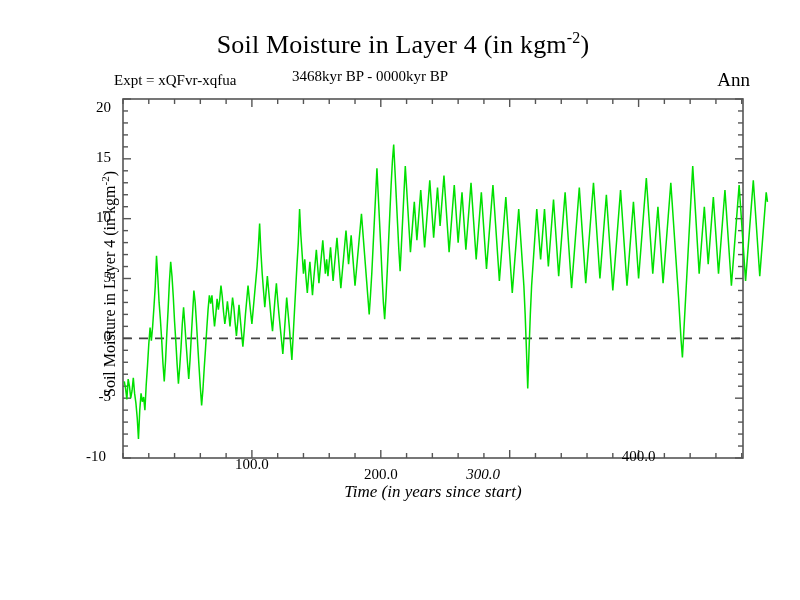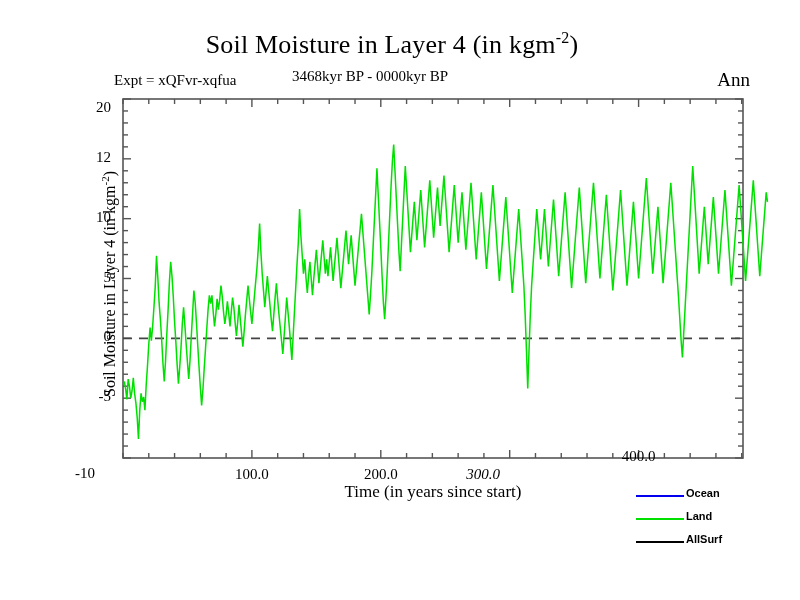--- a/index.html
+++ b/index.html
@@ -22,20 +22,21 @@
     height: 600px;
   }
   .title {
     position: absolute;
     left: 0; top: 30px;
     width: 784px;
     text-align: center;
     font-size: 26px;
     font-family: "Liberation Serif", serif;
     letter-spacing: 0.2px;
+    padding-left: 11px;
   }
   .title sup {
     font-size: 16px;
     vertical-align: super;
     line-height: 0;
   }
   .subtitle {
     position: absolute;
     left: 0; top: 68px;
     width: 740px;
@@ -68,20 +69,21 @@
     vertical-align: super;
     line-height: 0;
   }
   .xlabel {
     position: absolute;
     left: 123px;
     top: 482px;
     width: 620px;
     text-align: center;
     font-size: 17px;
+    font-style: italic;
   }
   #plotsvg {
     position: absolute;
     left: 0; top: 0;
   }
   .ytick-label {
     position: absolute;
     width: 40px;
     text-align: right;
     font-size: 15px;
@@ -256,42 +258,28 @@
     <g id="zero-line-group">
         <line x1="123" y1="338.33333333333337" x2="743" y2="338.33333333333337" stroke="#444444" stroke-width="1.6" stroke-dasharray="9,7"></line>
       </g>
     <g id="series-group">
         <polyline points="124.29,381.41 125.58,388.59 126.87,399.36 128.16,379.02 129.44,386.20 130.73,398.17 132.02,390.99 133.31,377.82 134.60,393.38 135.89,402.95 137.18,417.31 138.47,438.85 139.76,410.13 141.05,393.38 142.33,401.76 143.62,396.97 144.91,410.13 146.20,385.00 147.49,365.86 148.78,344.32 150.07,327.56 151.36,340.73 152.65,326.37 153.94,307.22 155.22,286.88 156.51,255.76 157.80,277.30 159.09,302.43 160.38,319.19 161.67,339.53 162.96,363.46 164.25,381.41 165.54,361.07 166.83,333.55 168.11,309.61 169.40,282.09 170.69,261.75 171.98,276.11 173.27,296.45 174.56,321.58 175.85,341.92 177.14,364.66 178.43,383.81 179.72,367.05 181.00,347.91 182.29,323.97 183.58,307.22 184.87,325.17 186.16,344.32 187.45,362.27 188.74,379.02 190.03,359.87 191.32,335.94 192.60,313.20 193.89,290.47 195.18,302.43 196.47,322.78 197.76,345.51 199.05,367.05 200.34,387.40 201.63,405.35 202.92,389.79 204.21,368.25 205.49,349.10 206.78,328.76 208.07,309.61 209.36,295.25 210.65,303.63 211.94,295.25 213.23,312.01 214.52,326.37 215.81,314.40 217.10,298.84 218.38,309.61 219.67,300.04 220.96,285.68 222.25,296.45 223.54,312.01 224.83,323.97 226.12,314.40 227.41,301.24 228.70,313.20 229.99,326.37 231.27,312.01 232.56,297.65 233.85,307.22 235.14,322.78 236.43,335.94 237.72,321.58 239.01,304.83 240.30,319.19 241.59,333.55 242.88,346.71 244.16,331.15 245.45,314.40 246.74,300.04 248.03,285.68 249.32,298.84 250.61,312.01 251.90,323.97 253.19,309.61 254.48,295.25 255.77,280.89 257.05,266.53 258.34,247.39 259.63,223.45 260.92,252.17 262.21,273.71 263.50,290.47 264.79,307.22 266.08,291.66 267.37,276.11 268.65,290.47 269.94,304.83 271.23,319.19 272.52,331.15 273.81,314.40 275.10,297.65 276.39,283.29 277.68,300.04 278.97,314.40 280.26,327.56 281.54,340.73 282.83,353.89 284.12,335.94 285.41,316.79 286.70,297.65 287.99,312.01 289.28,326.37 290.57,343.12 291.86,359.87 293.15,335.94 294.43,312.01 295.72,288.07 297.01,264.14 298.30,242.60 299.59,209.09 300.88,235.42 302.17,254.57 303.46,273.71 304.75,259.35 306.04,278.50 307.32,292.86 308.61,276.11 309.90,261.75 311.19,278.50 312.48,295.25 313.77,278.50 315.06,264.14 316.35,249.78 317.64,266.53 318.93,283.29 320.21,268.93 321.50,254.57 322.79,240.21 324.08,256.96 325.37,273.71 326.66,259.35 327.95,276.11 329.24,261.75 330.53,247.39 331.81,264.14 333.10,280.89 334.39,266.53 335.68,252.17 336.97,237.81 338.26,254.57 339.55,271.32 340.84,288.07 342.13,273.71 343.42,259.35 344.70,244.99 345.99,230.63 347.28,247.39 348.57,264.14 349.86,249.78 351.15,235.42 352.44,252.17 353.73,268.93 355.02,285.68 356.31,271.32 357.59,256.96 358.88,242.60 360.17,228.24 361.46,213.88 362.75,230.63 364.04,247.39 365.33,264.14 366.62,280.89 367.91,297.65 369.20,314.40 370.48,295.25 371.77,273.71 373.06,247.39 374.35,221.06 375.64,194.73 376.93,168.41 378.22,194.73 379.51,221.06 380.80,247.39 382.09,276.11 383.37,302.43 384.66,319.19 385.95,297.65 387.24,271.32 388.53,242.60 389.82,213.88 391.11,185.16 392.40,161.23 393.69,144.47 394.98,170.80 396.26,197.13 397.55,223.45 398.84,249.78 400.13,271.32 401.42,244.99 402.71,218.67 404.00,192.34 405.29,166.01 406.58,187.55 407.86,209.09 409.15,230.63 410.44,252.17 411.73,235.42 413.02,218.67 414.31,201.91 415.60,221.06 416.89,240.21 418.18,223.45 419.47,206.70 420.75,189.95 422.04,209.09 423.33,228.24 424.62,247.39 425.91,230.63 427.20,213.88 428.49,197.13 429.78,180.37 431.07,199.52 432.36,218.67 433.64,237.81 434.93,221.06 436.22,204.31 437.51,187.55 438.80,206.70 440.09,225.85 441.38,209.09 442.67,192.34 443.96,175.59 445.25,194.73 446.53,213.88 447.82,233.03 449.11,252.17 450.40,235.42 451.69,218.67 452.98,201.91 454.27,185.16 455.56,204.31 456.85,223.45 458.14,242.60 459.42,225.85 460.71,209.09 462.00,192.34 463.29,211.49 464.58,230.63 465.87,249.78 467.16,233.03 468.45,216.27 469.74,199.52 471.02,182.77 472.31,201.91 473.60,221.06 474.89,240.21 476.18,259.35 477.47,242.60 478.76,225.85 480.05,209.09 481.34,192.34 482.63,211.49 483.91,230.63 485.20,249.78 486.49,268.93 487.78,252.17 489.07,235.42 490.36,218.67 491.65,201.91 492.94,185.16 494.23,204.31 495.52,223.45 496.80,242.60 498.09,261.75 499.38,280.89 500.67,264.14 501.96,247.39 503.25,230.63 504.54,213.88 505.83,197.13 507.12,216.27 508.41,235.42 509.69,254.57 510.98,273.71 512.27,292.86 513.56,276.11 514.85,259.35 516.14,242.60 517.43,225.85 518.72,209.09 520.01,228.24 521.30,247.39 522.58,266.53 523.87,285.68 525.16,314.40 526.45,350.30 527.74,388.59 529.03,350.30 530.32,314.40 531.61,285.68 532.90,266.53 534.19,247.39 535.47,228.24 536.76,209.09 538.05,225.85 539.34,242.60 540.63,259.35 541.92,242.60 543.21,225.85 544.50,209.09 545.79,228.24 547.07,247.39 548.36,266.53 549.65,249.78 550.94,233.03 552.23,216.27 553.52,199.52 554.81,218.67 556.10,237.81 557.39,256.96 558.68,276.11 559.96,259.35 561.25,242.60 562.54,225.85 563.83,209.09 565.12,192.34 566.41,211.49 567.70,230.63 568.99,249.78 570.28,268.93 571.57,288.07 572.85,271.32 574.14,254.57 575.43,237.81 576.72,221.06 578.01,204.31 579.30,187.55 580.59,206.70 581.88,225.85 583.17,244.99 584.46,264.14 585.74,283.29 587.03,266.53 588.32,249.78 589.61,233.03 590.90,216.27 592.19,199.52 593.48,182.77 594.77,201.91 596.06,221.06 597.35,240.21 598.63,259.35 599.92,278.50 601.21,261.75 602.50,244.99 603.79,228.24 605.08,211.49 606.37,194.73 607.66,213.88 608.95,233.03 610.23,252.17 611.52,271.32 612.81,290.47 614.10,273.71 615.39,256.96 616.68,240.21 617.97,223.45 619.26,206.70 620.55,189.95 621.84,209.09 623.12,228.24 624.41,247.39 625.70,266.53 626.99,285.68 628.28,268.93 629.57,252.17 630.86,235.42 632.15,218.67 633.44,201.91 634.73,221.06 636.01,240.21 637.30,259.35 638.59,278.50 639.88,261.75 641.17,244.99 642.46,228.24 643.75,211.49 645.04,194.73 646.33,177.98 647.62,197.13 648.90,216.27 650.19,235.42 651.48,254.57 652.77,273.71 654.06,256.96 655.35,240.21 656.64,223.45 657.93,206.70 659.22,225.85 660.51,244.99 661.79,264.14 663.08,283.29 664.37,266.53 665.66,249.78 666.95,233.03 668.24,216.27 669.53,199.52 670.82,182.77 672.11,201.91 673.40,221.06 674.68,240.21 675.97,259.35 677.26,278.50 678.55,297.65 679.84,319.19 681.13,340.73 682.42,357.48 683.71,333.55 685.00,309.61 686.28,285.68 687.57,261.75 688.86,237.81 690.15,213.88 691.44,189.95 692.73,166.01 694.02,187.55 695.31,209.09 696.60,230.63 697.89,252.17 699.17,273.71 700.46,256.96 701.75,240.21 703.04,223.45 704.33,206.70 705.62,225.85 706.91,244.99 708.20,264.14 709.49,247.39 710.78,230.63 712.06,213.88 713.35,197.13 714.64,216.27 715.93,235.42 717.22,254.57 718.51,273.71 719.80,256.96 721.09,240.21 722.38,223.45 723.67,206.70 724.95,189.95 726.24,209.09 727.53,228.24 728.82,247.39 730.11,266.53 731.40,285.68 732.69,268.93 733.98,252.17 735.27,235.42 736.56,218.67 737.84,201.91 739.13,185.16 740.42,204.31 741.71,223.45 743.00,242.60 744.29,261.75 745.58,280.89 746.87,264.14 748.16,247.39 749.44,230.63 750.73,213.88 752.02,197.13 753.31,180.37 754.60,199.52 755.89,218.67 757.18,237.81 758.47,256.96 759.76,276.11 761.05,259.35 762.33,242.60 763.62,225.85 764.91,209.09 766.20,192.34 767.49,201.91" fill="none" stroke="#00e000" stroke-width="1.5" stroke-linejoin="miter"></polyline>
       </g>
   </svg>
 
   <div id="ytick-labels">
       <div class="ytick-label" style="left: 71px; top: 89px; margin-top: 10px;">20</div>
-      <div class="ytick-label" style="left: 71px; top: 148.833px;">12</div>
+      <div class="ytick-label" style="left: 71px; top: 148.833px;">15</div>
       <div class="ytick-label" style="left: 71px; top: 208.667px;">10</div>
       <div class="ytick-label" style="left: 71px; top: 268.5px;">5</div>
       <div class="ytick-label" style="left: 71px; top: 328.333px;">0</div>
       <div class="ytick-label" style="left: 71px; top: 388.167px;">-5</div>
-      <div class="ytick-label" style="left: 55px; top: 448px; margin-top: 17px;">-10</div>
+      <div class="ytick-label" style="left: 66px; top: 448px;">-10</div>
     </div>
   <div id="xtick-labels">
-      <div class="xtick-label" style="left: 216.898px; top: 466px;">100.0</div>
+      <div class="xtick-label" style="left: 216.898px; top: 456px;">100.0</div>
       <div class="xtick-label" style="left: 345.796px; top: 466px; text-align: center;">200.0</div>
       <div class="xtick-label" style="left: 448px; top: 466px; font-style: italic;">300.0</div>
       <div class="xtick-label" style="left: 603.593px; top: 448px;">400.0</div>
     </div>
 
-  <div class="legend">
-    <div class="legend-row">
-      <div class="legend-line" style="background: rgb(0, 0, 238);"></div>
-      <div class="legend-text">Ocean</div>
-    </div>
-    <div class="legend-row">
-      <div class="legend-line" style="background: rgb(0, 224, 0);"></div>
-      <div class="legend-text">Land</div>
-    </div>
-    <div class="legend-row">
-      <div class="legend-line" style="background: rgb(0, 0, 0);"></div>
-      <div class="legend-text">AllSurf</div>
-    </div>
-  </div>
 
 </div>
 
 </body></html>

